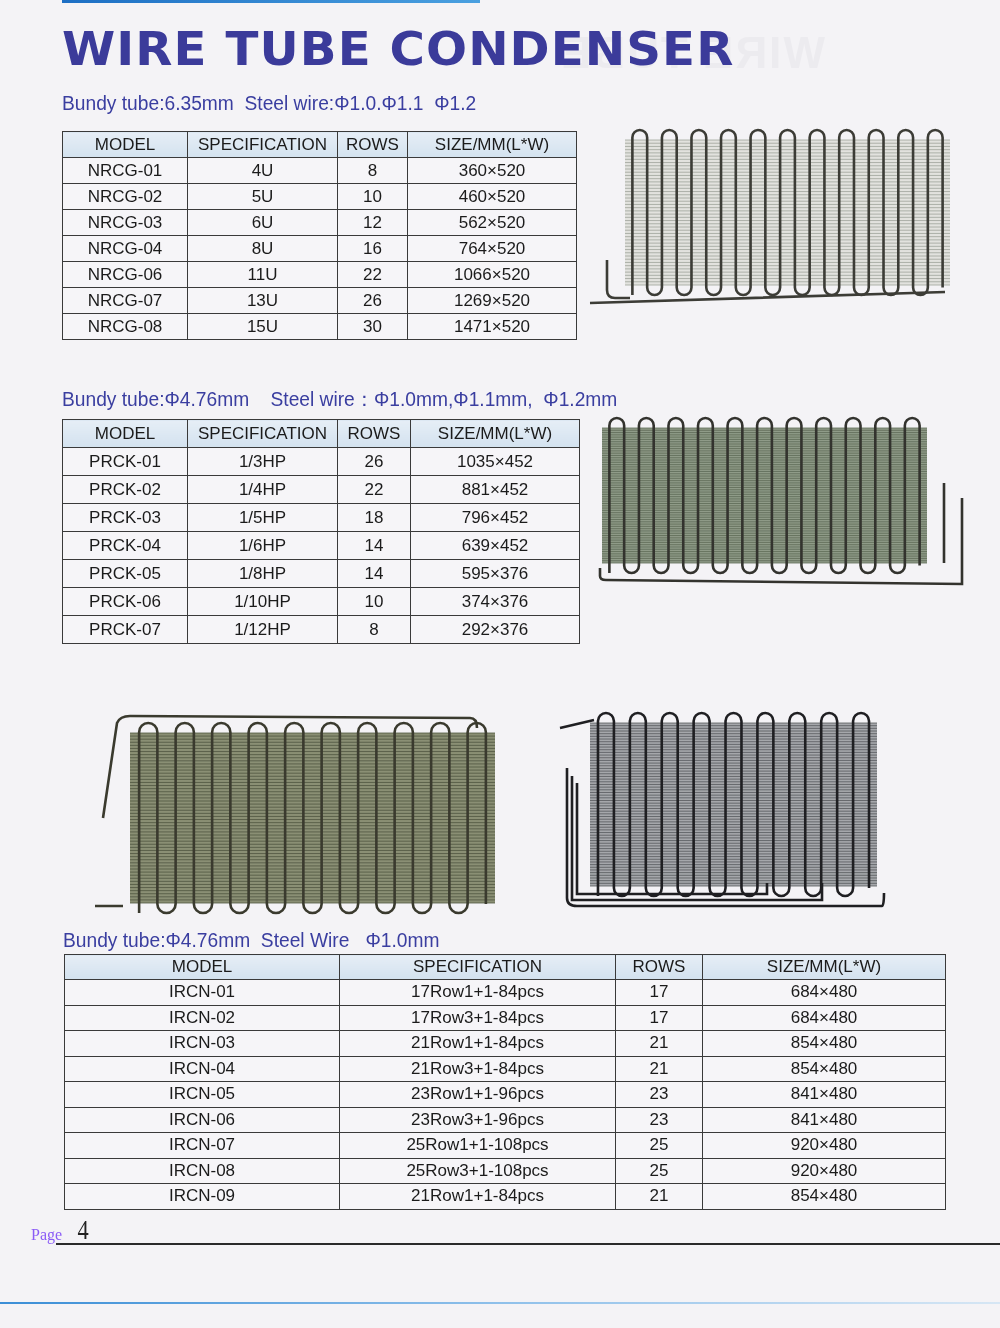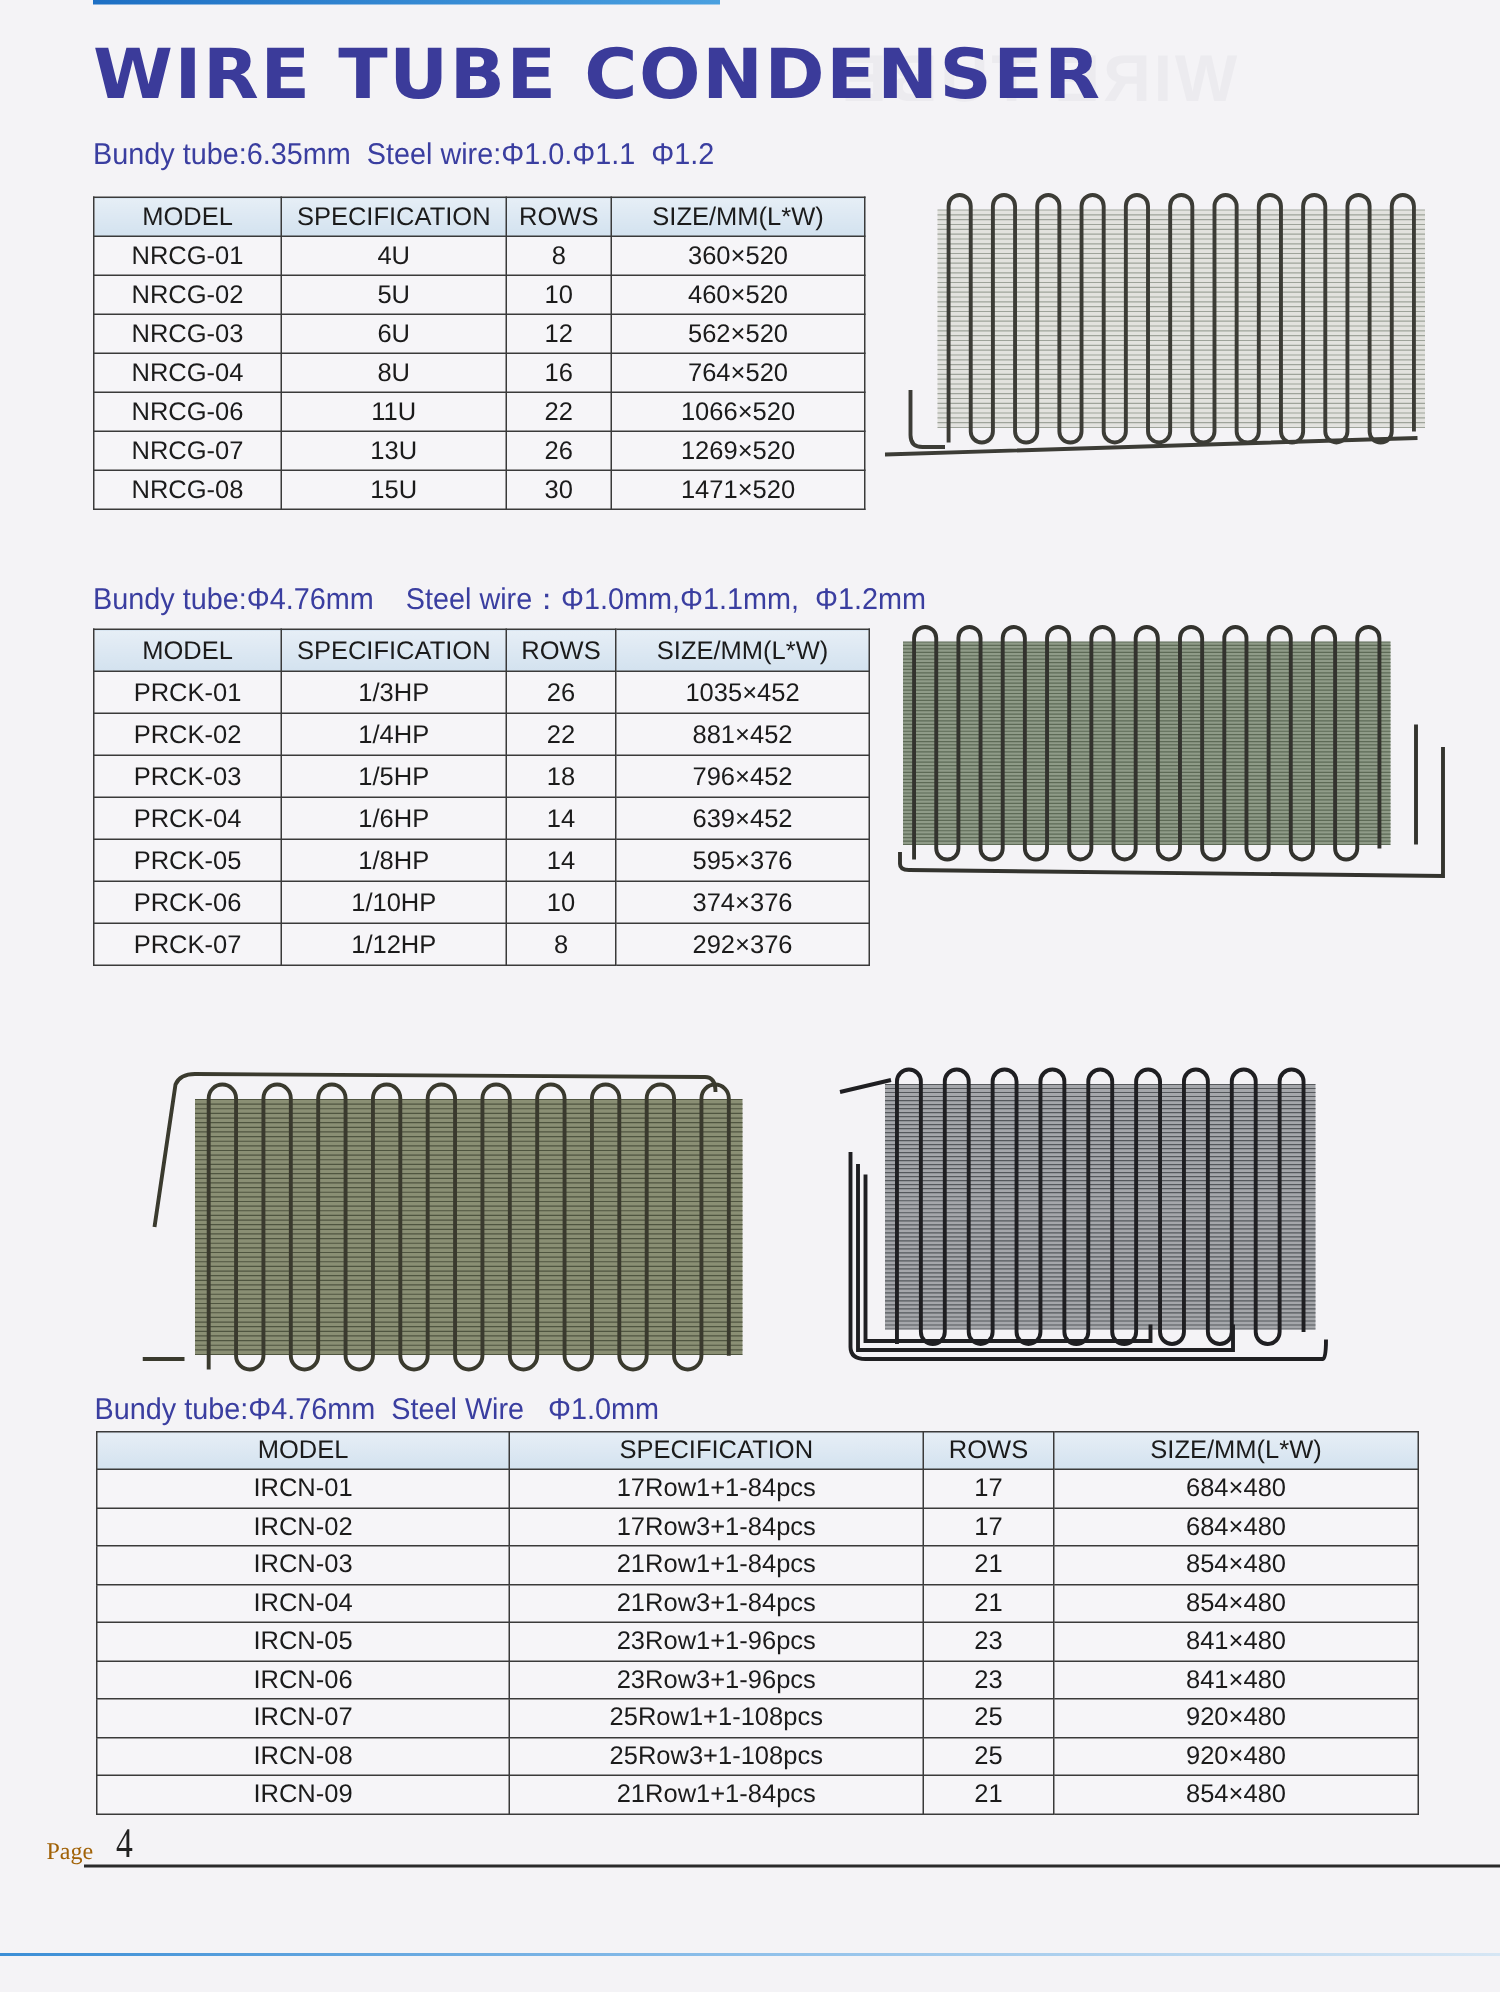--- a/index.html
+++ b/index.html
@@ -33,21 +33,21 @@
     font-size: 17px; color: #1b1b1b; background: #f6f5f8;
   }
   table.spec th, table.spec td {
     border: 1.4px solid #3a3a3a; text-align: center; padding: 0;
     font-weight: normal;
   }
   table.spec th { background: linear-gradient(#e6eef6, #d3e2ef); font-size: 17px; }
   .pic { position: absolute; }
   .page-label {
     position: absolute; left: 31px; top: 1226px;
-    font-family: "Liberation Serif", serif; font-size: 16px; color: #a16207;
+    font-family: "Liberation Serif", serif; font-size: 16px; color: #8b5cf6;
   }
   .page-num {
     position: absolute; left: 76px; top: 1214px;
     font-family: "Liberation Serif", serif; font-size: 28px; color: #222;
     transform: scaleX(0.8);
   }
   .page-rule {
     position: absolute; left: 56px; top: 1243px; width: 944px; height: 2px;
     background: #2a2a2a;
   }

